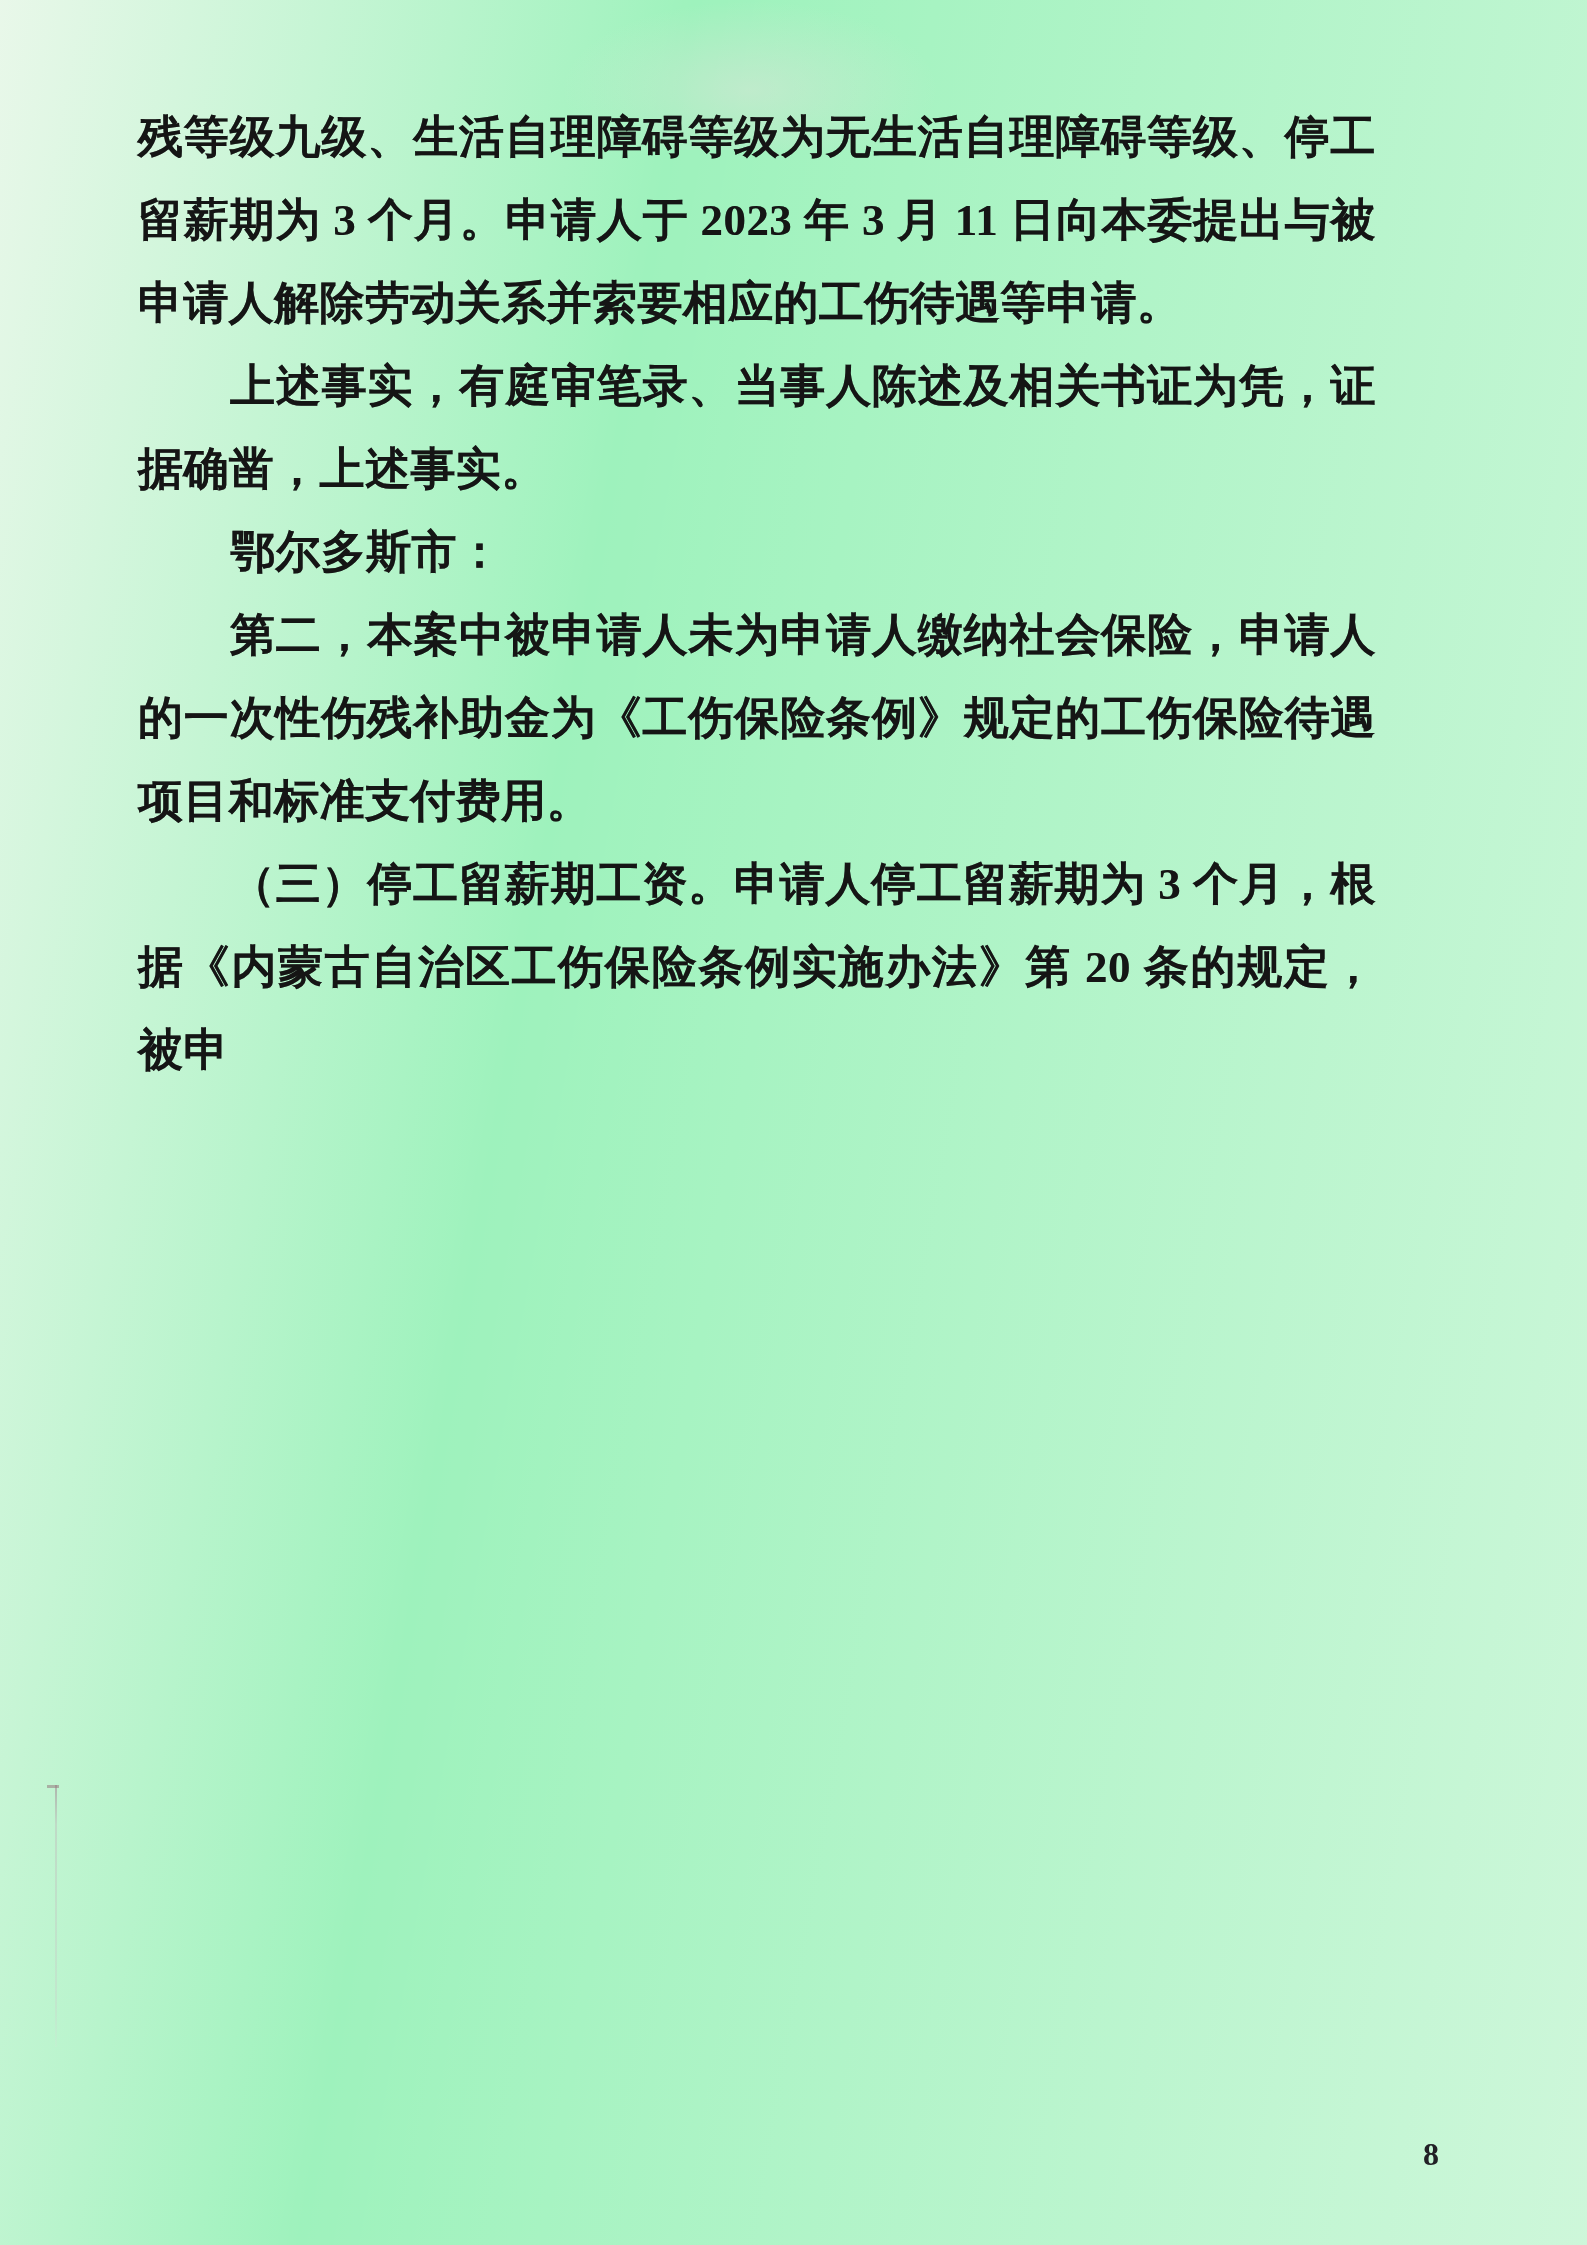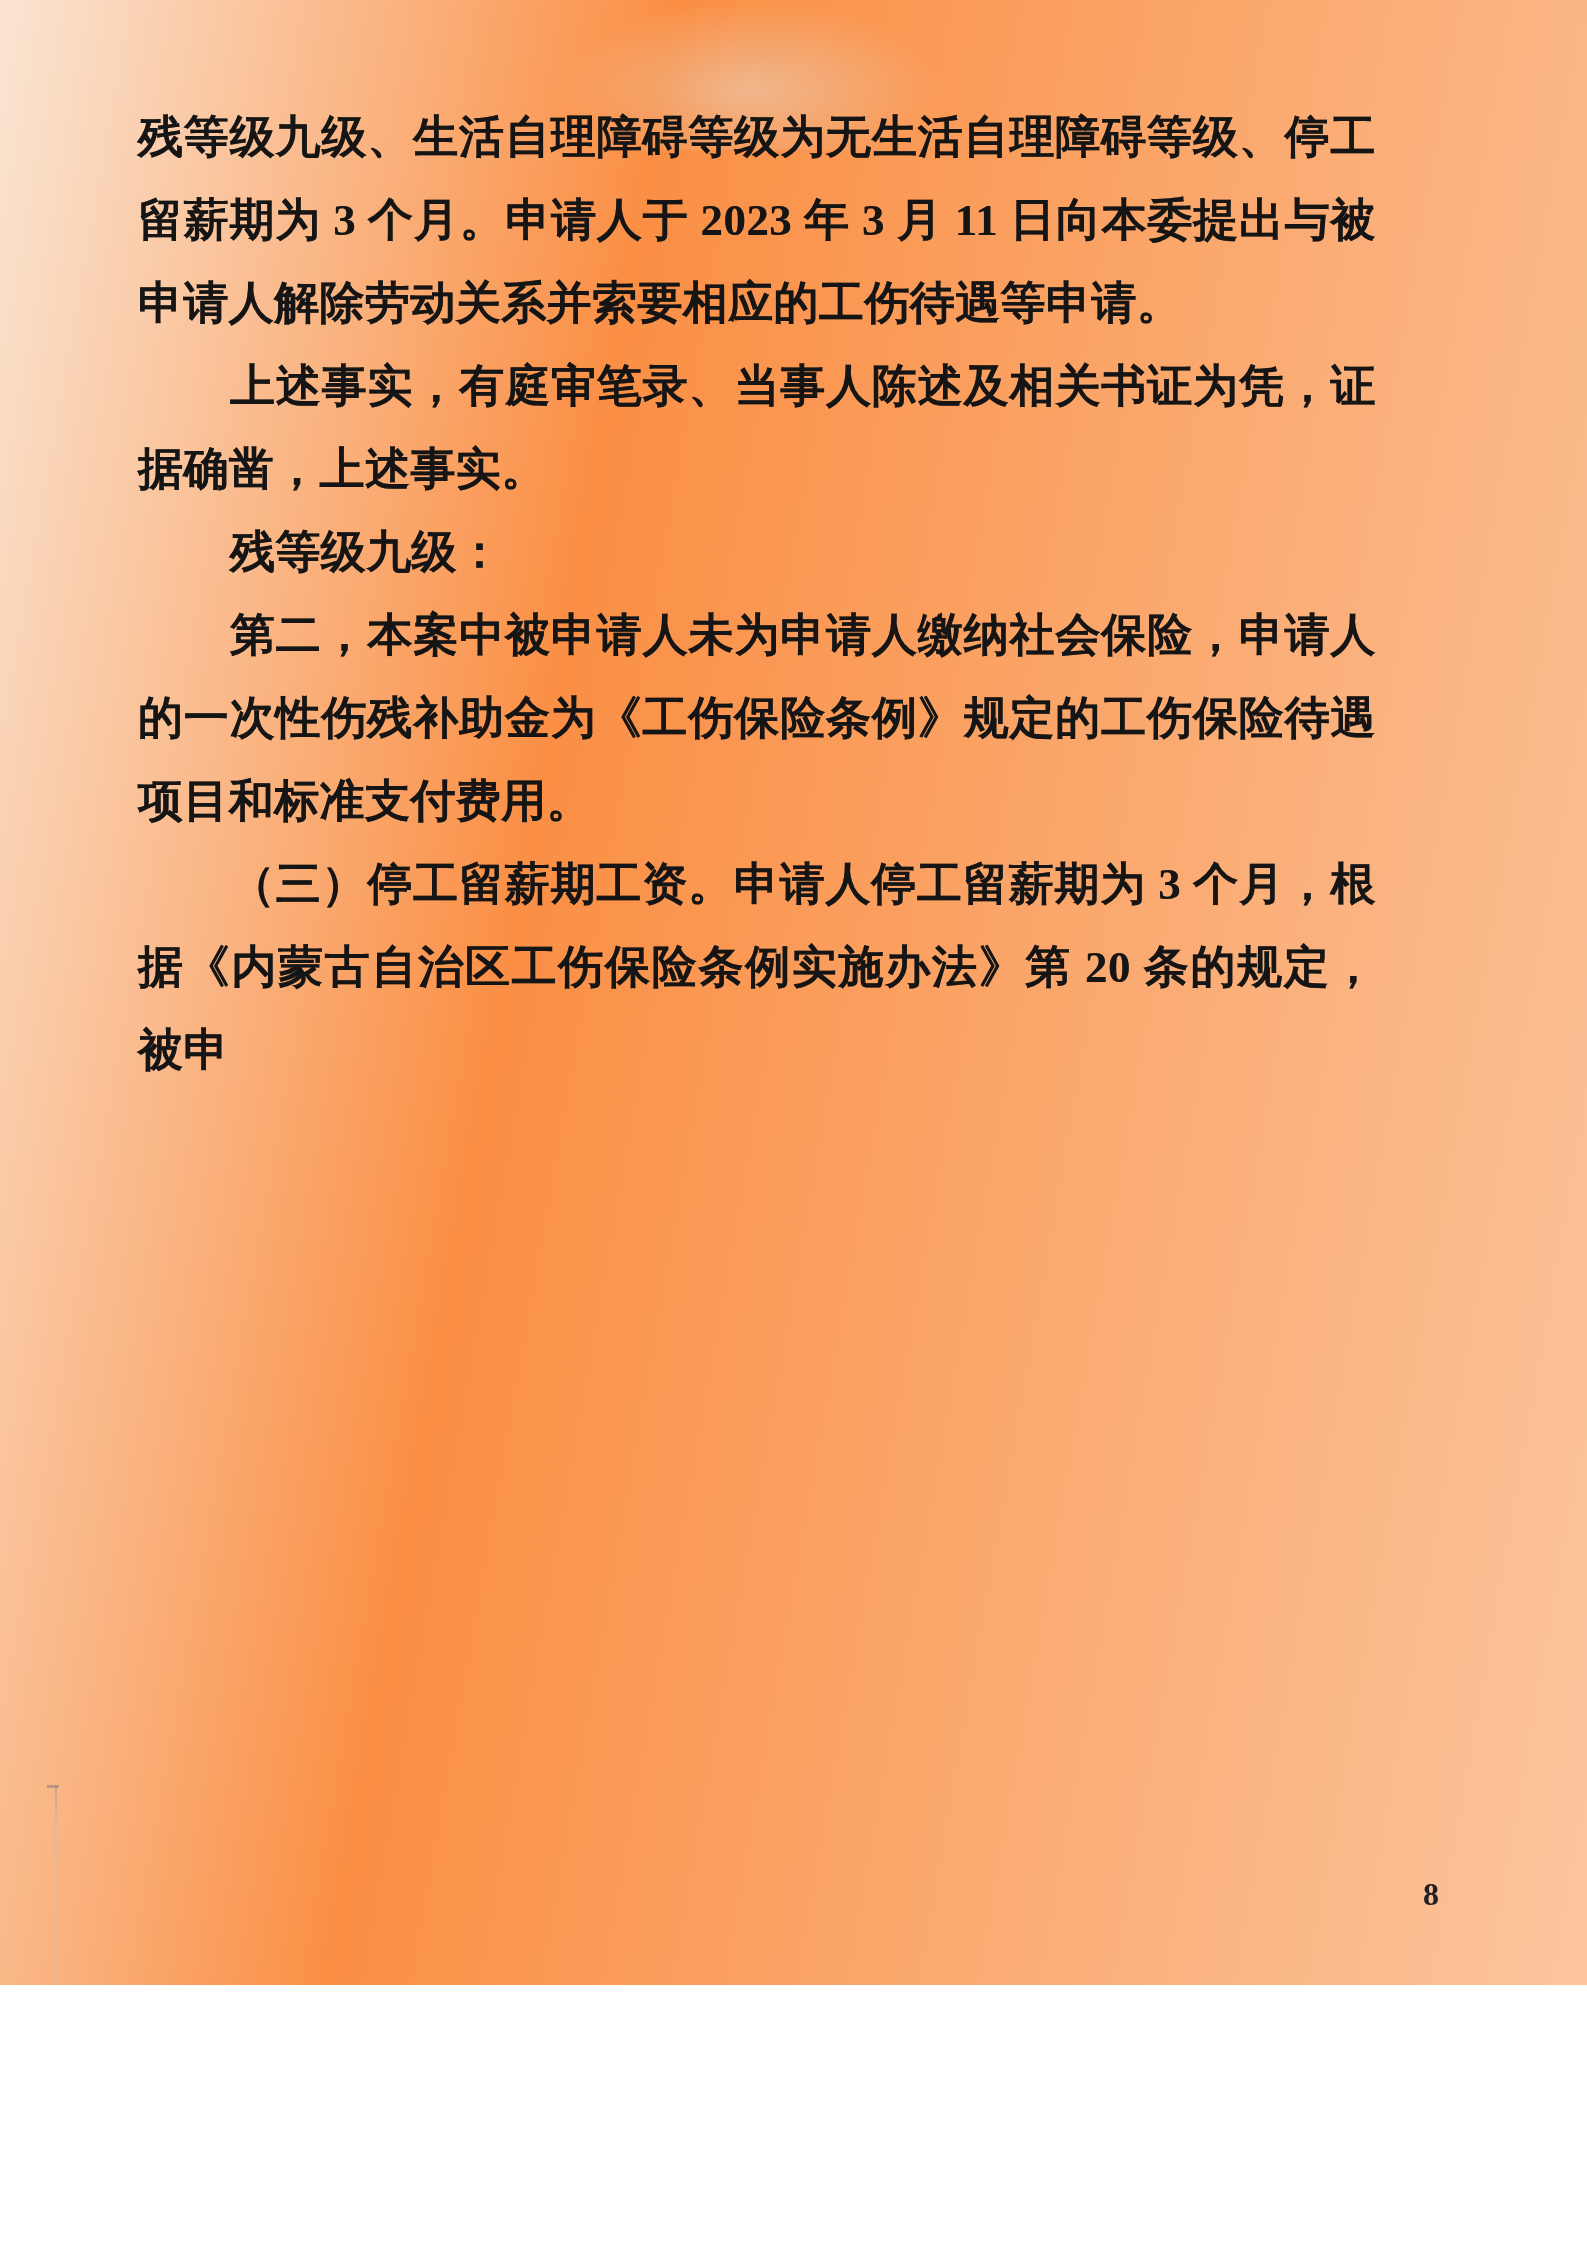--- a/index.html
+++ b/index.html
@@ -5,23 +5,23 @@
 <style>
   html, body {
     margin: 0;
     padding: 0;
     background: #ffffff;
   }
 
   .page {
     position: relative;
     width: 1587px;
-    height: 1985px;
+    height: 2245px;
     margin: 0 auto;
-    background: #f97316;
+    background: #86efac;
     overflow: hidden;
     font-family: "Liberation Serif", "DejaVu Serif", serif;
     -webkit-font-smoothing: antialiased;
   }
 
   
   .paper-tint {
     position: absolute;
     inset: 0;
     background:
@@ -111,21 +111,21 @@
   <div class="scan-noise"></div>
   <div class="edge-artifact"></div>
   <div class="edge-artifact-cap"></div>
 
   <div class="body-text">
 
     <p class="para nostretch">残等级九级、生活自理障碍等级为无生活自理障碍等级、停工留薪期为 3 个月。申请人于 2023 年 3 月 11 日向本委提出与被申请人解除劳动关系并索要相应的工伤待遇等申请。</p>
 
     <p class="para indent nostretch">上述事实，有庭审笔录、当事人陈述及相关书证为凭，证据确凿，上述事实。</p>
 
-    <p class="para indent nostretch">残等级九级：</p>
+    <p class="para indent nostretch">鄂尔多斯市：</p>
 
 
     <p class="para indent nostretch">第二，本案中被申请人未为申请人缴纳社会保险，申请人的一次性伤残补助金为《工伤保险条例》规定的工伤保险待遇项目和标准支付费用。</p>
 
 
 
     <p class="para indent nostretch">（三）停工留薪期工资。申请人停工留薪期为 3 个月，根据《内蒙古自治区工伤保险条例实施办法》第 20 条的规定，被申</p>
 
   </div>
 

